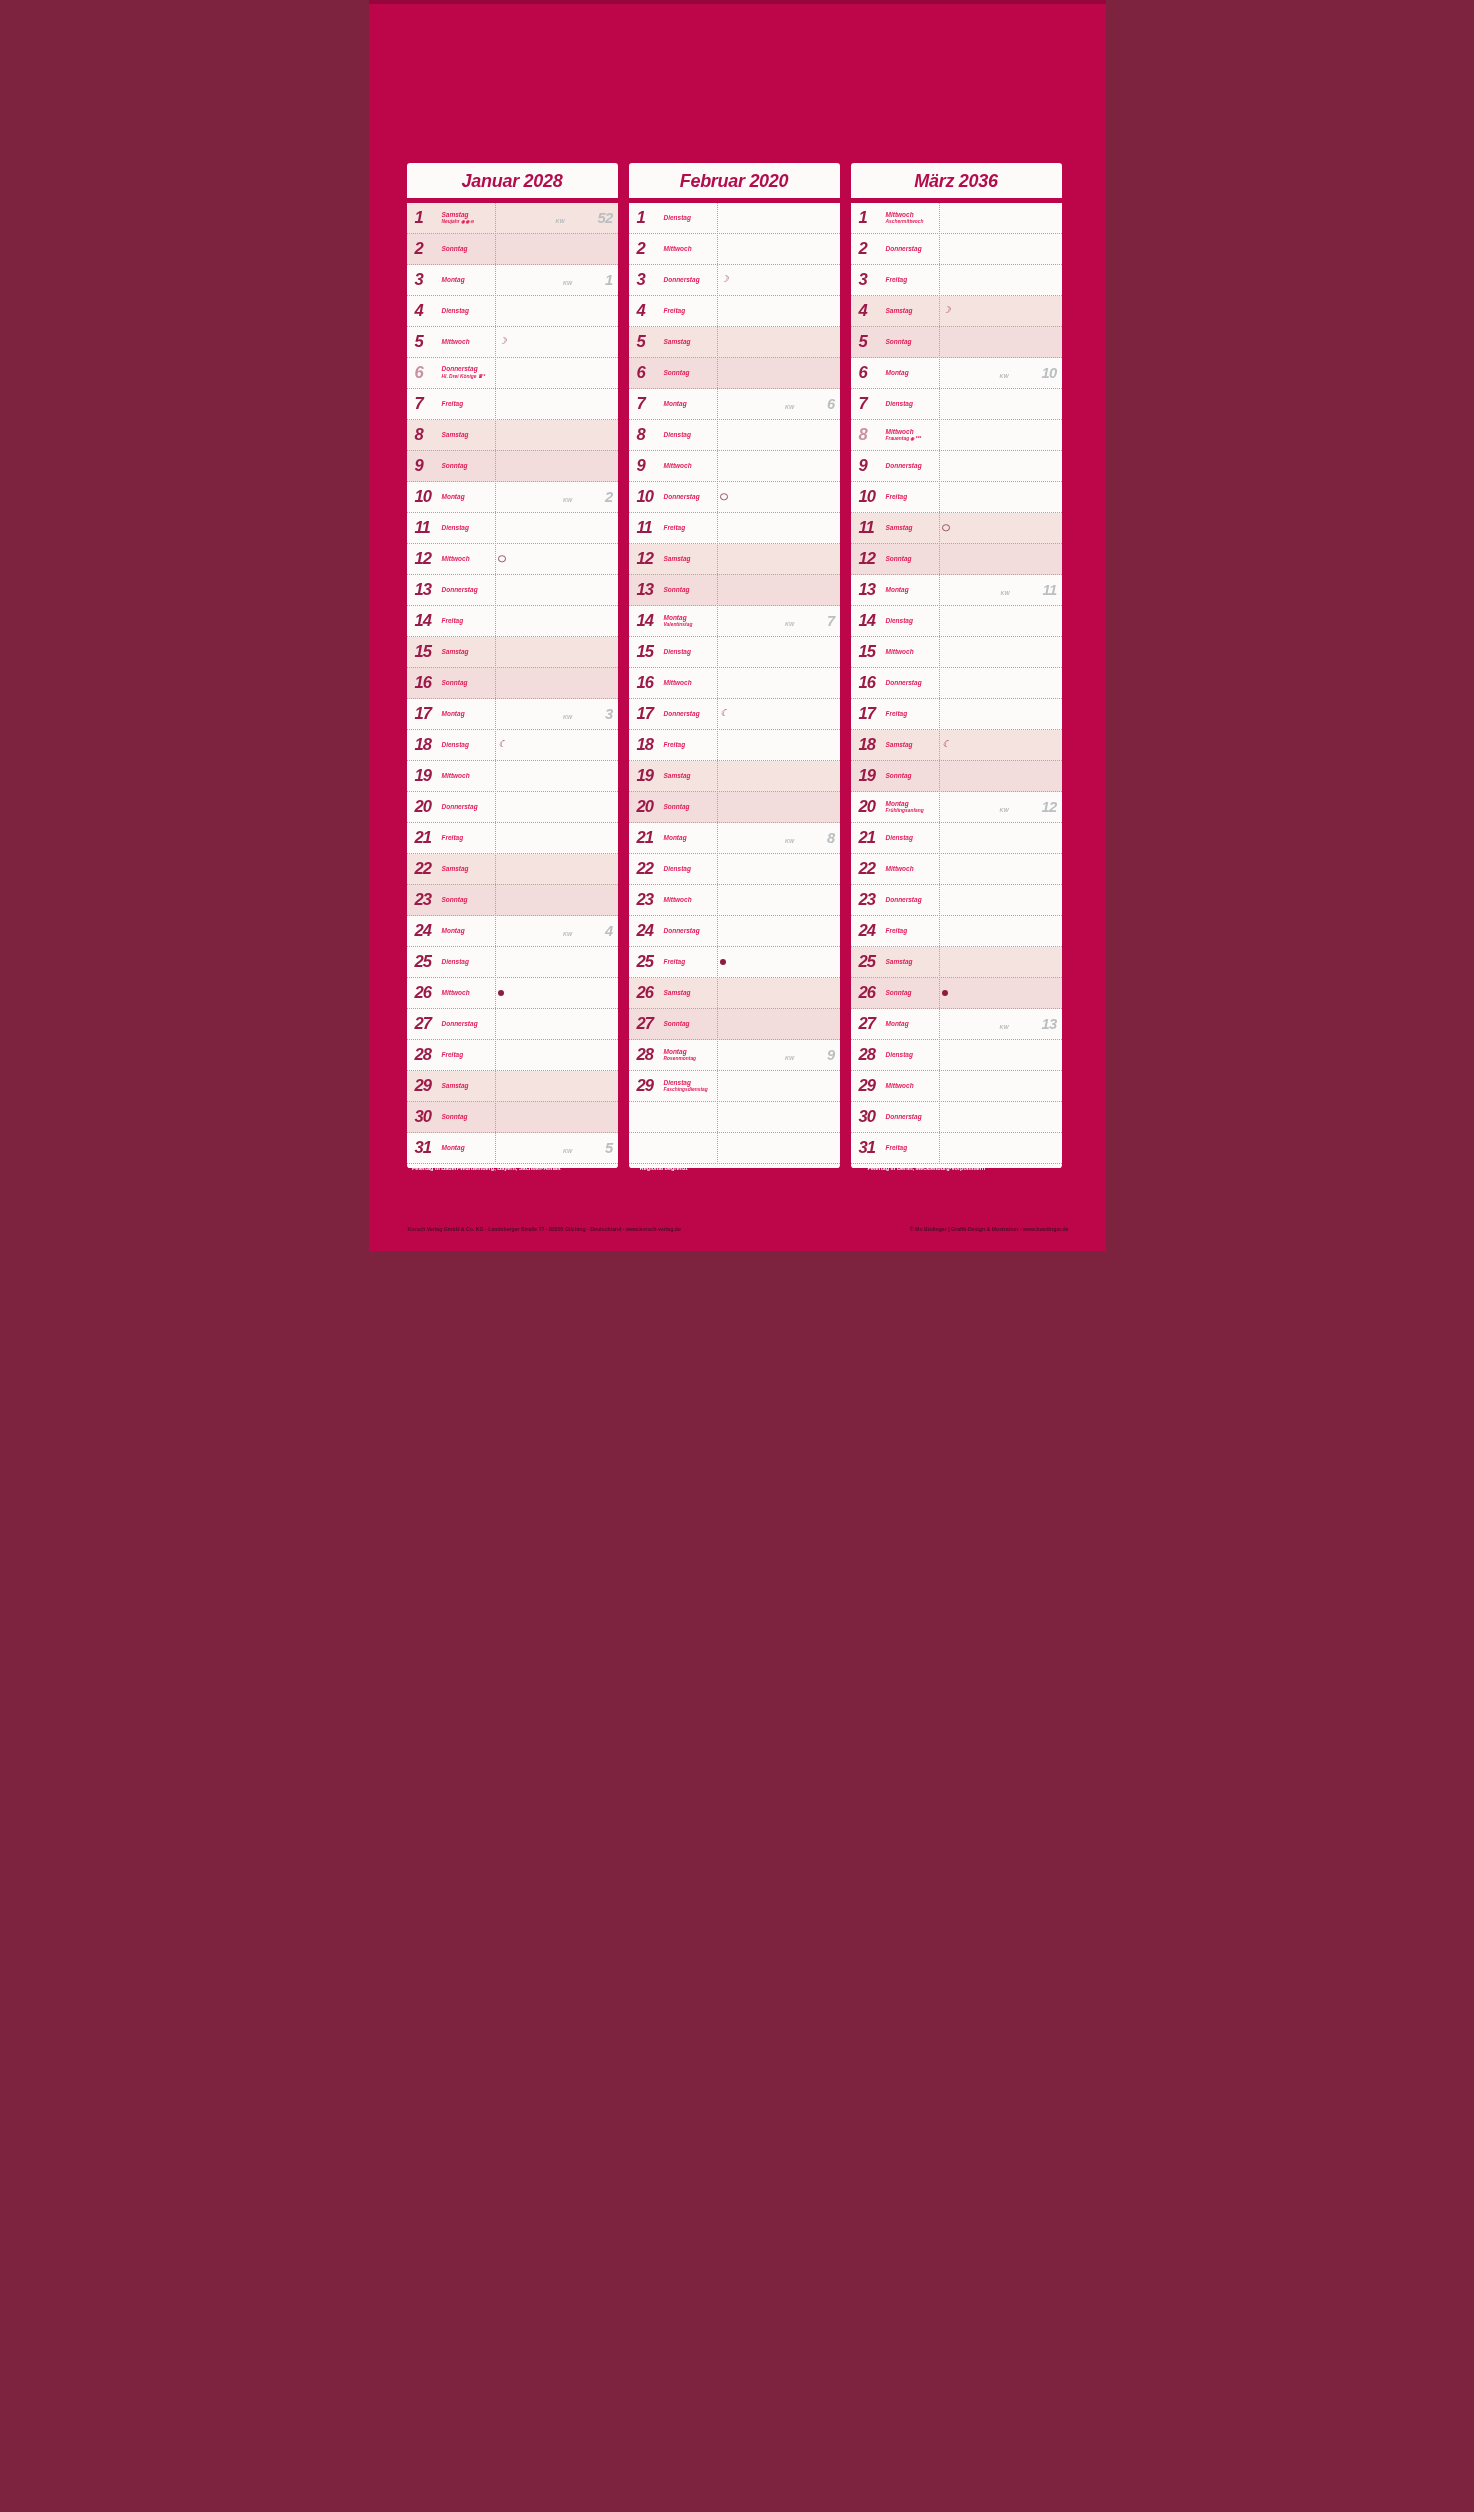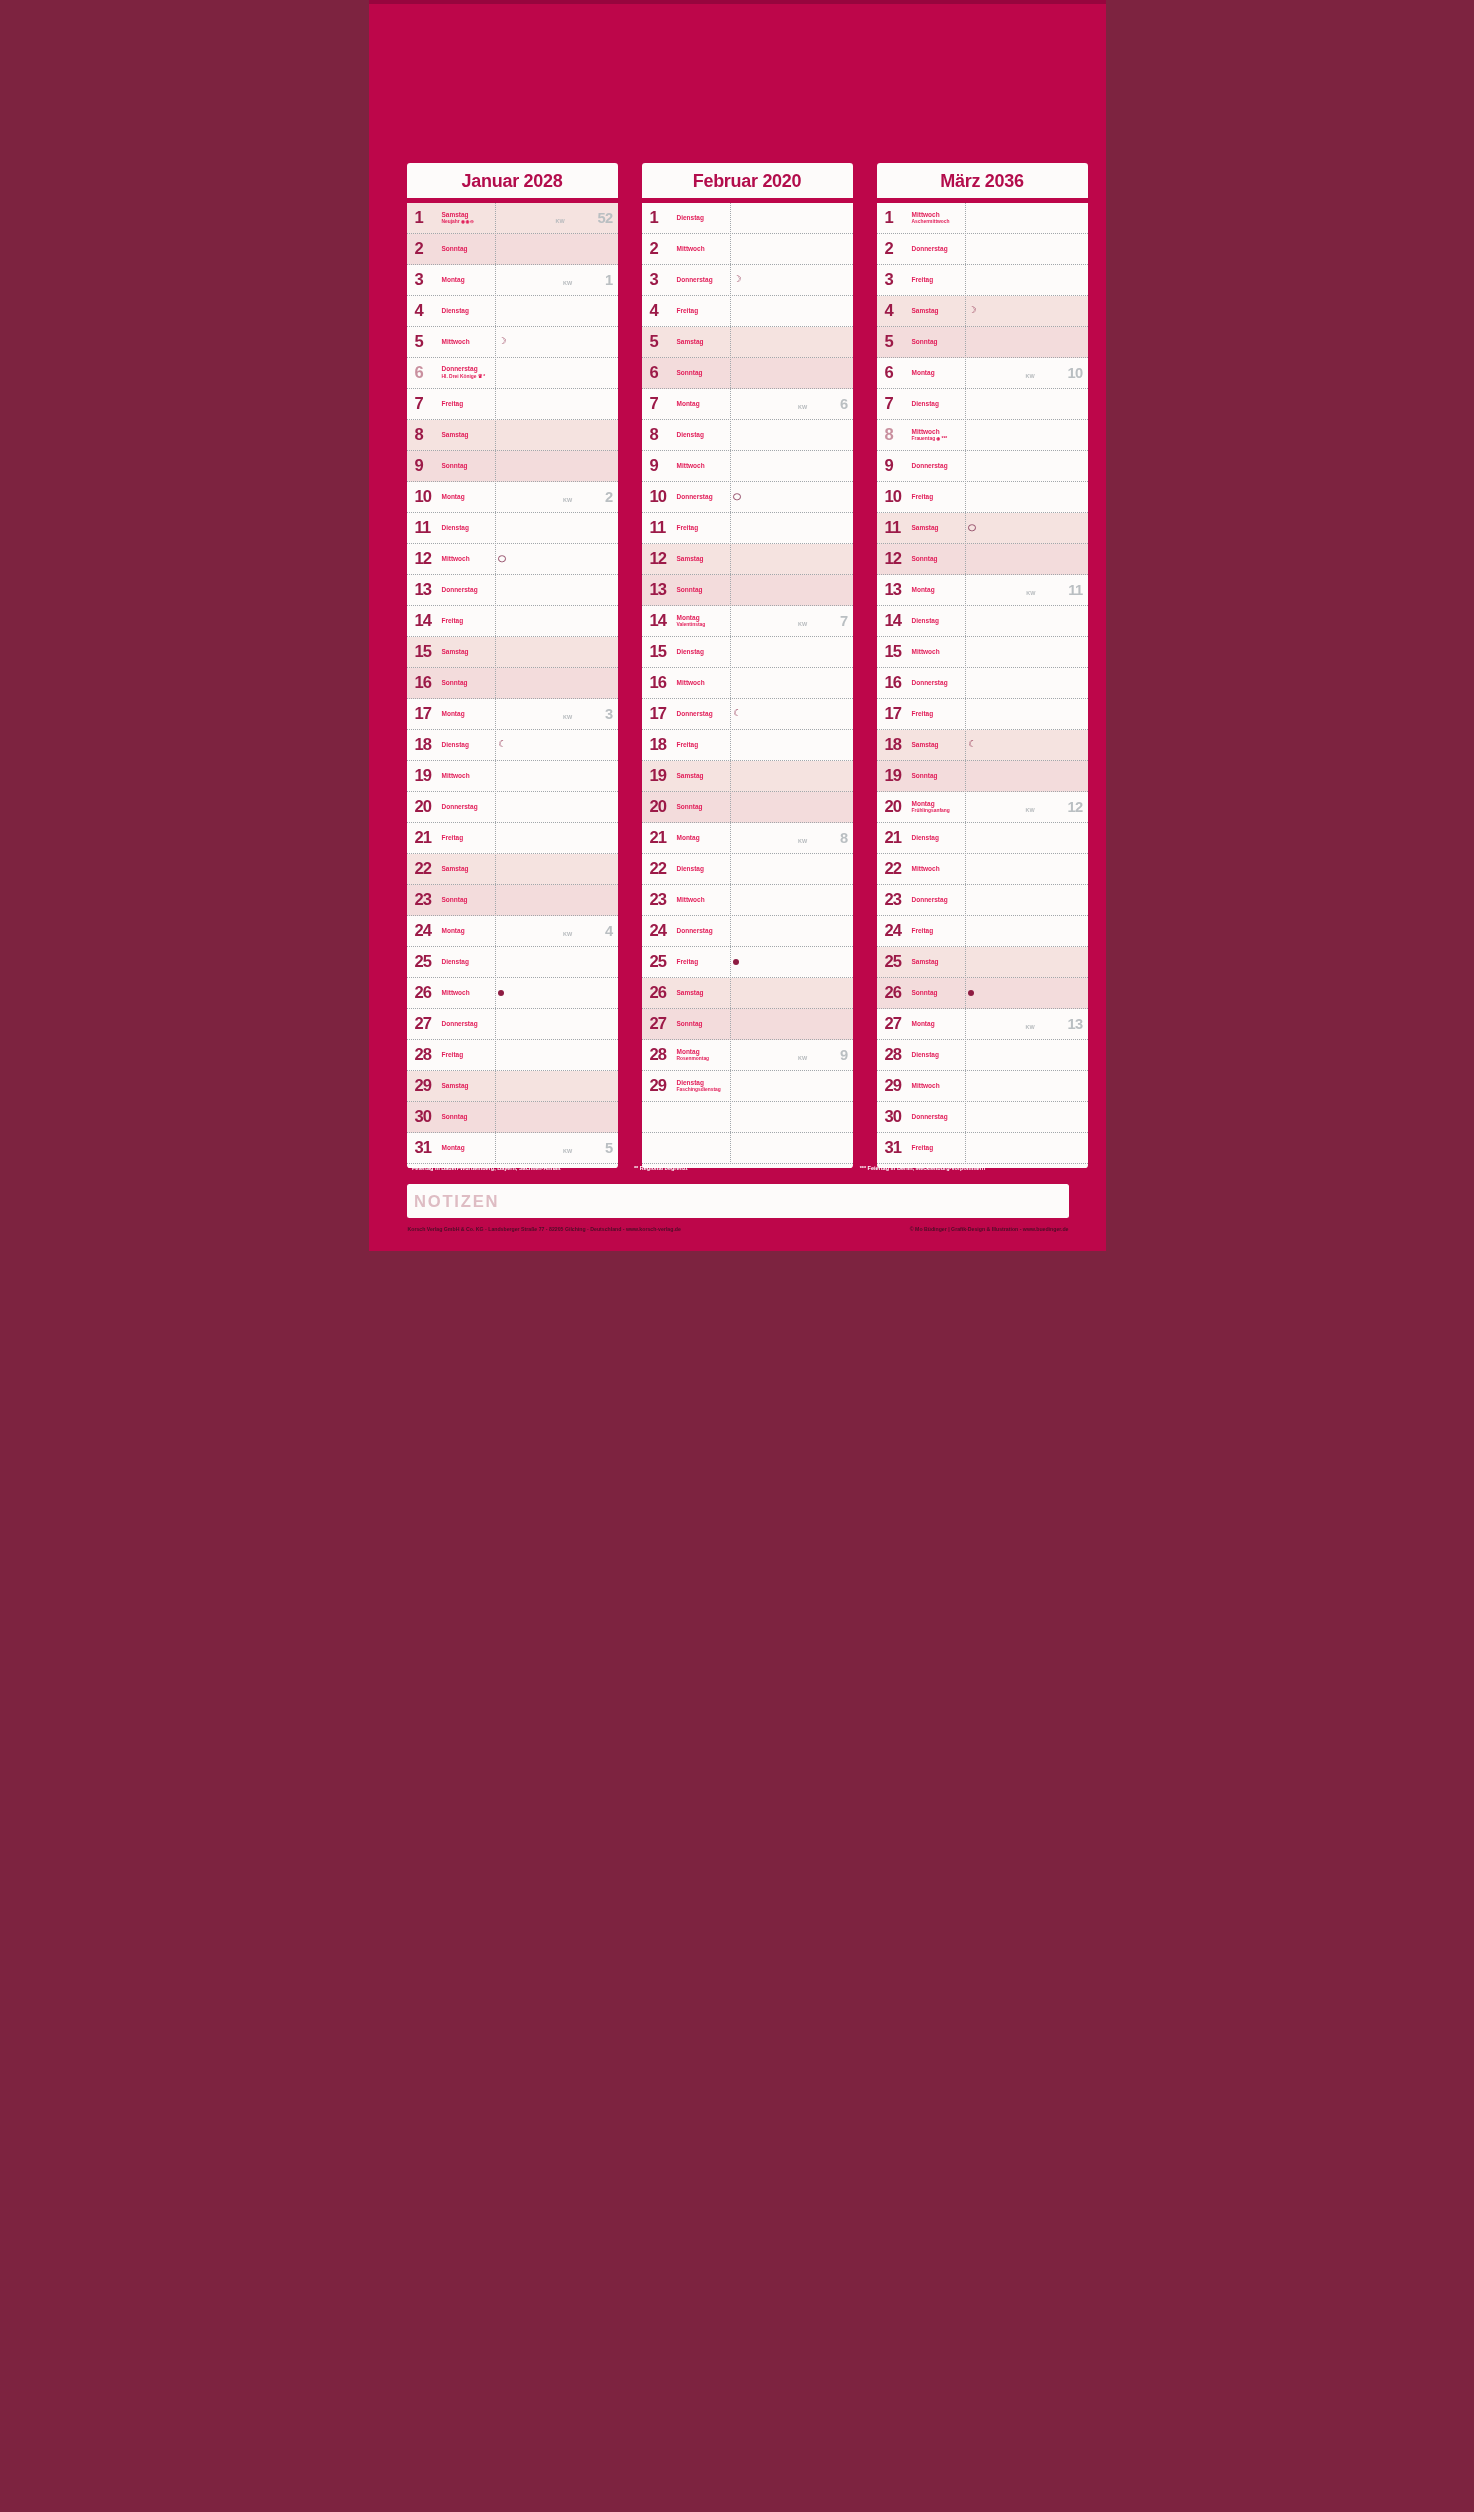--- a/index.html
+++ b/index.html
@@ -1,21 +1,21 @@
 <!DOCTYPE html>
 <html style="font-size:9.8px"><head>
 <meta charset="utf-8">
 <style>
   html,body{margin:0;padding:0;background:#7d2340;}
   .page{position:relative;width:737px;height:1256px;background:#bd064a;
         font-family:"Liberation Sans",sans-serif;overflow:hidden;margin:0 auto;}
   .strip-top{position:absolute;top:0;left:0;right:0;height:3.7px;background:#97053e;}
   .strip-bottom{position:absolute;left:0;right:0;bottom:0;height:5.5px;background:#7d2340;}
 
-  .columns{position:absolute;left:38px;top:163px;display:flex;gap:24px;}
+  .columns{position:absolute;left:38px;top:163px;display:flex;gap:11px;font-style:italic;}
   .month{width:211px;background:#fdfbfa;border-radius:3.1px;overflow:hidden;
          box-sizing:border-box;padding-bottom:3.7px;}
   .month-title{margin:0;height:35px;line-height:37px;text-align:center;font-size:18px;
          font-weight:bold;color:#b30d4c;letter-spacing:-0.3px;}
   .month-bar{height:4.9px;background:#bd064a;}
   .rows{position:relative;}
   .day-row{position:relative;height:31px;box-sizing:border-box;
          border-bottom:0.6px dotted #a2a7ab;display:flex;align-items:center;background:#fdfbfa;}
   .day-row.sat{background:#f5e3e0;}
   .day-row.sun{background:#f3dcdc;}
@@ -880,22 +880,19 @@
         </div>
   </section>
     </div>
 
   <div class="footnotes">
       <div class="footnote">* Feiertag in Baden-Württemberg, Bayern, Sachsen-Anhalt</div>
       <div class="footnote">** Regional begrenzt</div>
       <div class="footnote">*** Feiertag in Berlin, Mecklenburg-Vorpommern</div>
     </div>
 
-  <div class="notizen">
-    <span>NOTIZEN</span>
-  </div>
 
   <div class="imprint-left">Korsch Verlag GmbH &amp; Co. KG - Landsberger Straße 77 - 82205 Gilching - Deutschland - www.korsch-verlag.de</div>
   <div class="imprint-right">© Mo Büdinger | Grafik-Design &amp; Illustration - www.buedinger.de</div>
 
   <div class="strip-bottom"></div>
 </div>
 
 
 </body></html>

